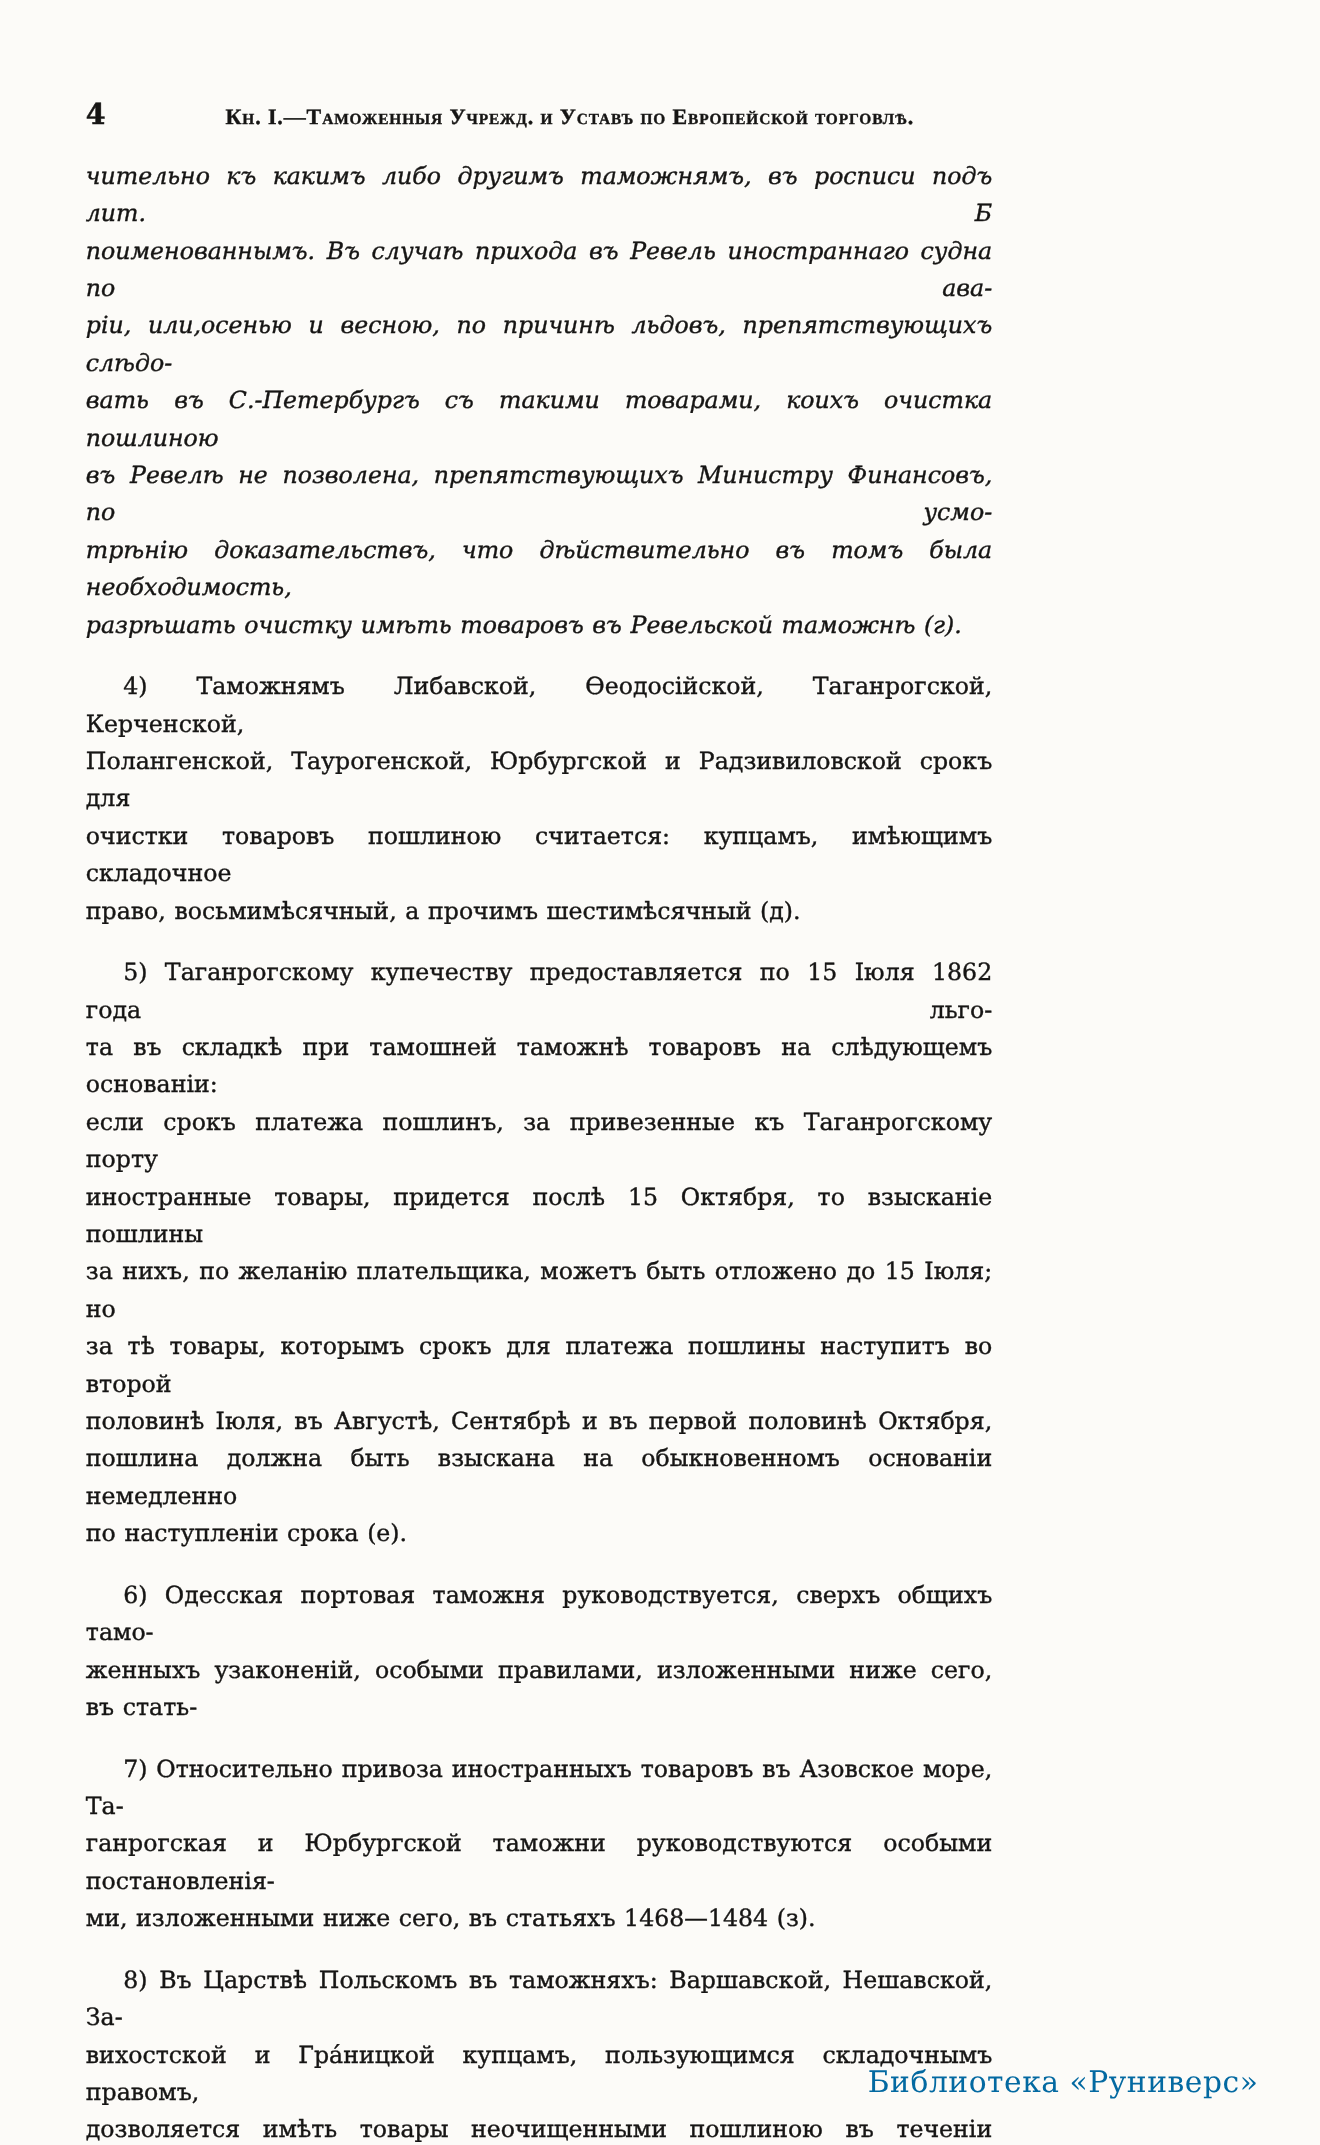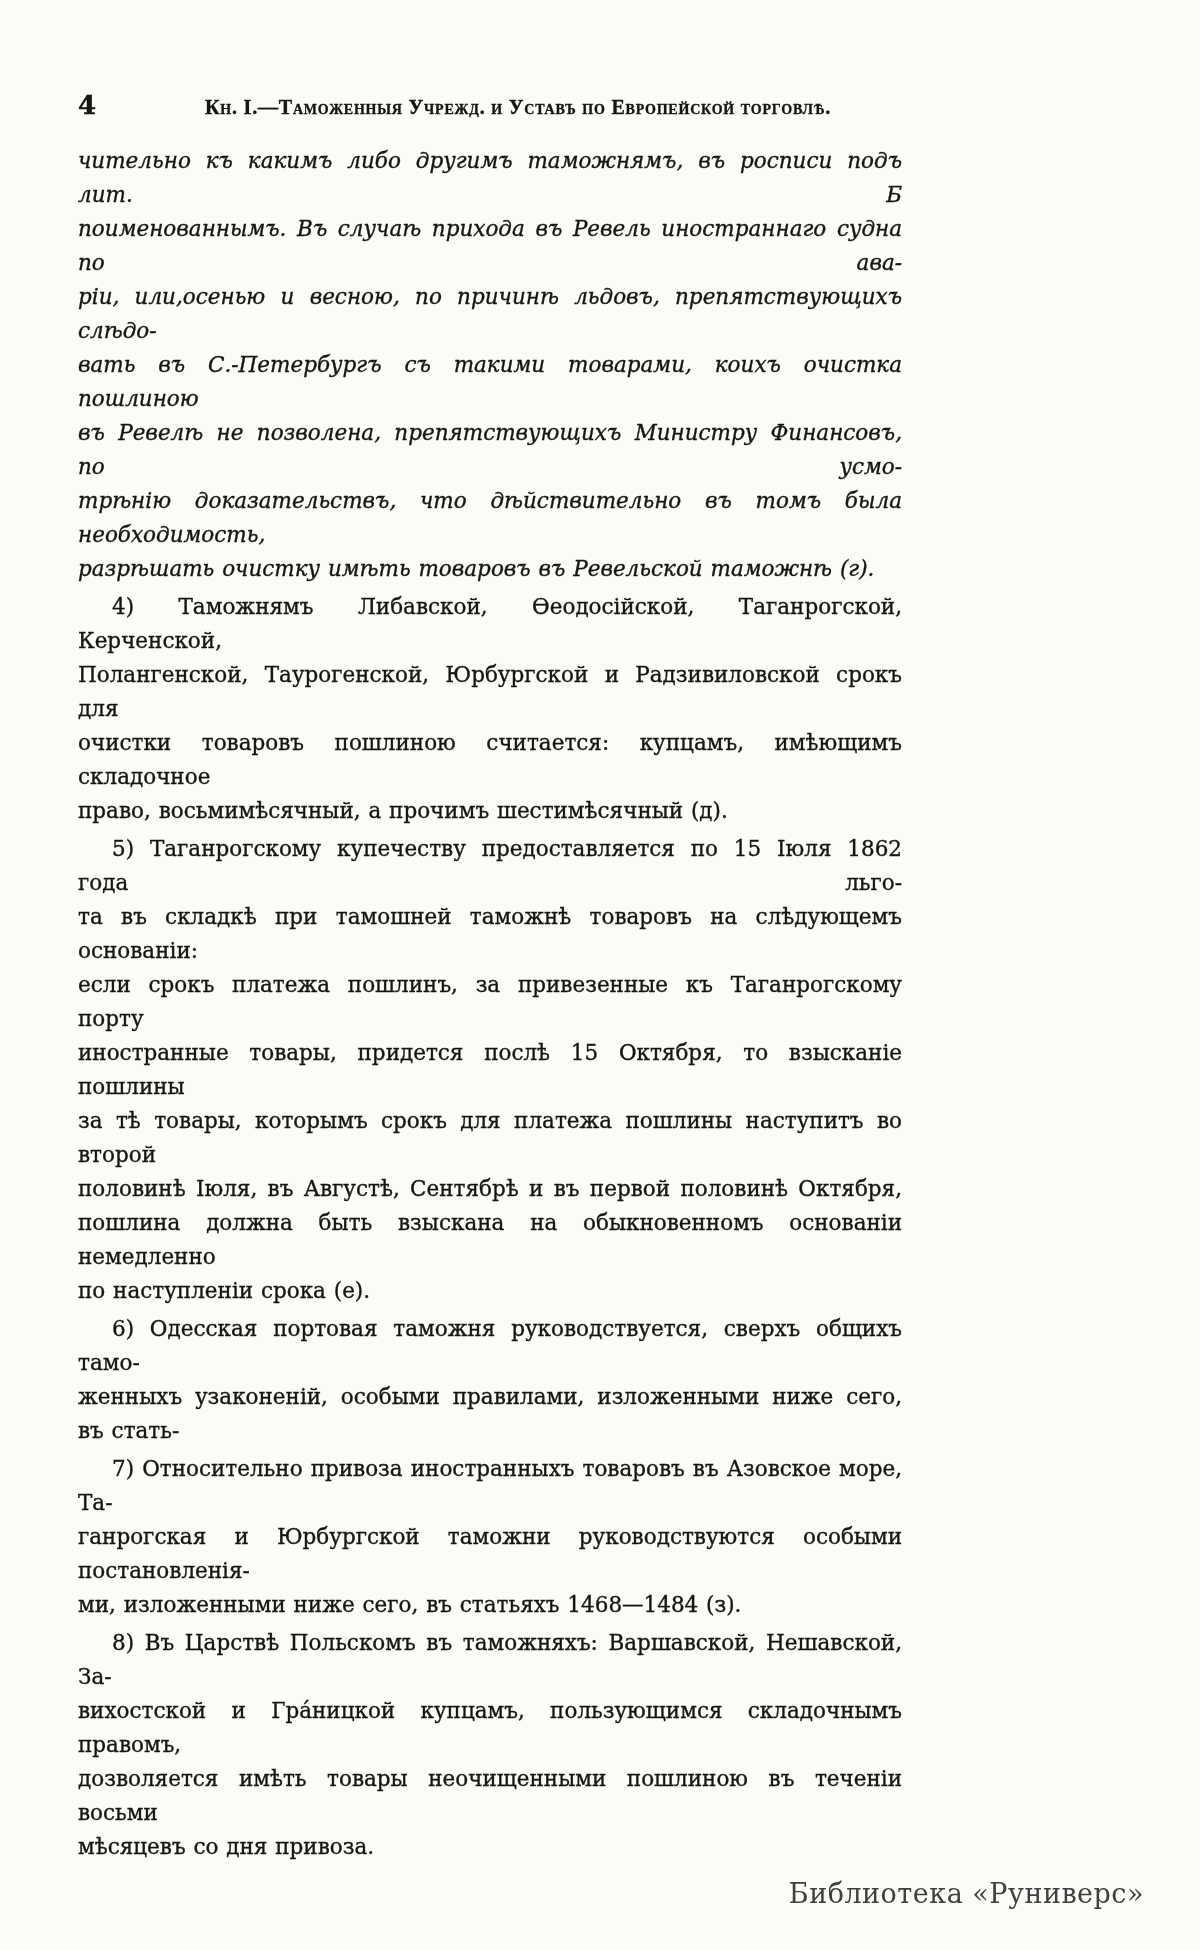--- a/index.html
+++ b/index.html
@@ -33,21 +33,21 @@
     flex: 1;
     text-align: center;
     font-size: 20px;
     font-weight: bold;
     font-variant: small-caps;
     letter-spacing: 0.8px;
     white-space: nowrap;
     font-family: Liberation Serif, serif;
     -webkit-text-stroke: 0.35px #161514;
   }
-  .body-text .para { margin-top: 4px; }
+  .body-text .para { margin-top: 22px; }
   .body-text .para:first-child { margin-top: 0; font-style: italic; }
   .line {
     font-size: 21.5px;
     line-height: 34px;
     text-align: justify;
     text-align-last: justify;
     -webkit-text-stroke: 0.35px #161514;
     word-spacing: 1px;
   }
   .para .line:last-child { text-align-last: left; }
@@ -85,20 +85,21 @@
           <div class="line">4) Таможнямъ Либавской, Ѳеодосійской, Таганрогской, Керченской,</div>
           <div class="line">Полангенской, Таурогенской, Юрбургской и Радзивиловской срокъ для</div>
           <div class="line">очистки товаровъ пошлиною считается: купцамъ, имѣющимъ складочное</div>
           <div class="line">право, восьмимѣсячный, а прочимъ шестимѣсячный (д).</div>
         </div>
         <div class="para indent">
           <div class="line">5) Таганрогскому купечеству предоставляется по 15 Іюля 1862 года льго-</div>
           <div class="line">та въ складкѣ при тамошней таможнѣ товаровъ на слѣдующемъ основаніи:</div>
           <div class="line">если срокъ платежа пошлинъ, за привезенные къ Таганрогскому порту</div>
           <div class="line">иностранные товары, придется послѣ 15 Октября, то взысканіе пошлины</div>
+          <div class="line">за нихъ, по желанію плательщика, можетъ быть отложено до 15 Іюля; но</div>
           <div class="line">за тѣ товары, которымъ срокъ для платежа пошлины наступитъ во второй</div>
           <div class="line">половинѣ Іюля, въ Августѣ, Сентябрѣ и въ первой половинѣ Октября,</div>
           <div class="line">пошлина должна быть взыскана на обыкновенномъ основаніи немедленно</div>
           <div class="line">по наступленіи срока (е).</div>
         </div>
         <div class="para indent">
           <div class="line">6) Одесская портовая таможня руководствуется, сверхъ общихъ тамо-</div>
           <div class="line">женныхъ узаконеній, особыми правилами, изложенными ниже сего, въ стать-</div>
         </div>
         <div class="para indent">
@@ -108,14 +109,14 @@
         </div>
         <div class="para indent">
           <div class="line">8) Въ Царствѣ Польскомъ въ таможняхъ: Варшавской, Нешавской, За-</div>
           <div class="line">вихостской и Гра́ницкой купцамъ, пользующимся складочнымъ правомъ,</div>
           <div class="line">дозволяется имѣть товары неочищенными пошлиною въ теченіи восьми</div>
           <div class="line">мѣсяцевъ со дня привоза.</div>
         </div>
       </div>
 
   </div>
-  <div class="watermark" style="color: #404040;">Библиотека «Руниверс»</div>
+  <div class="watermark" style="color: #0369a1;">Библиотека «Руниверс»</div>
 </div>
 
 </body></html>

